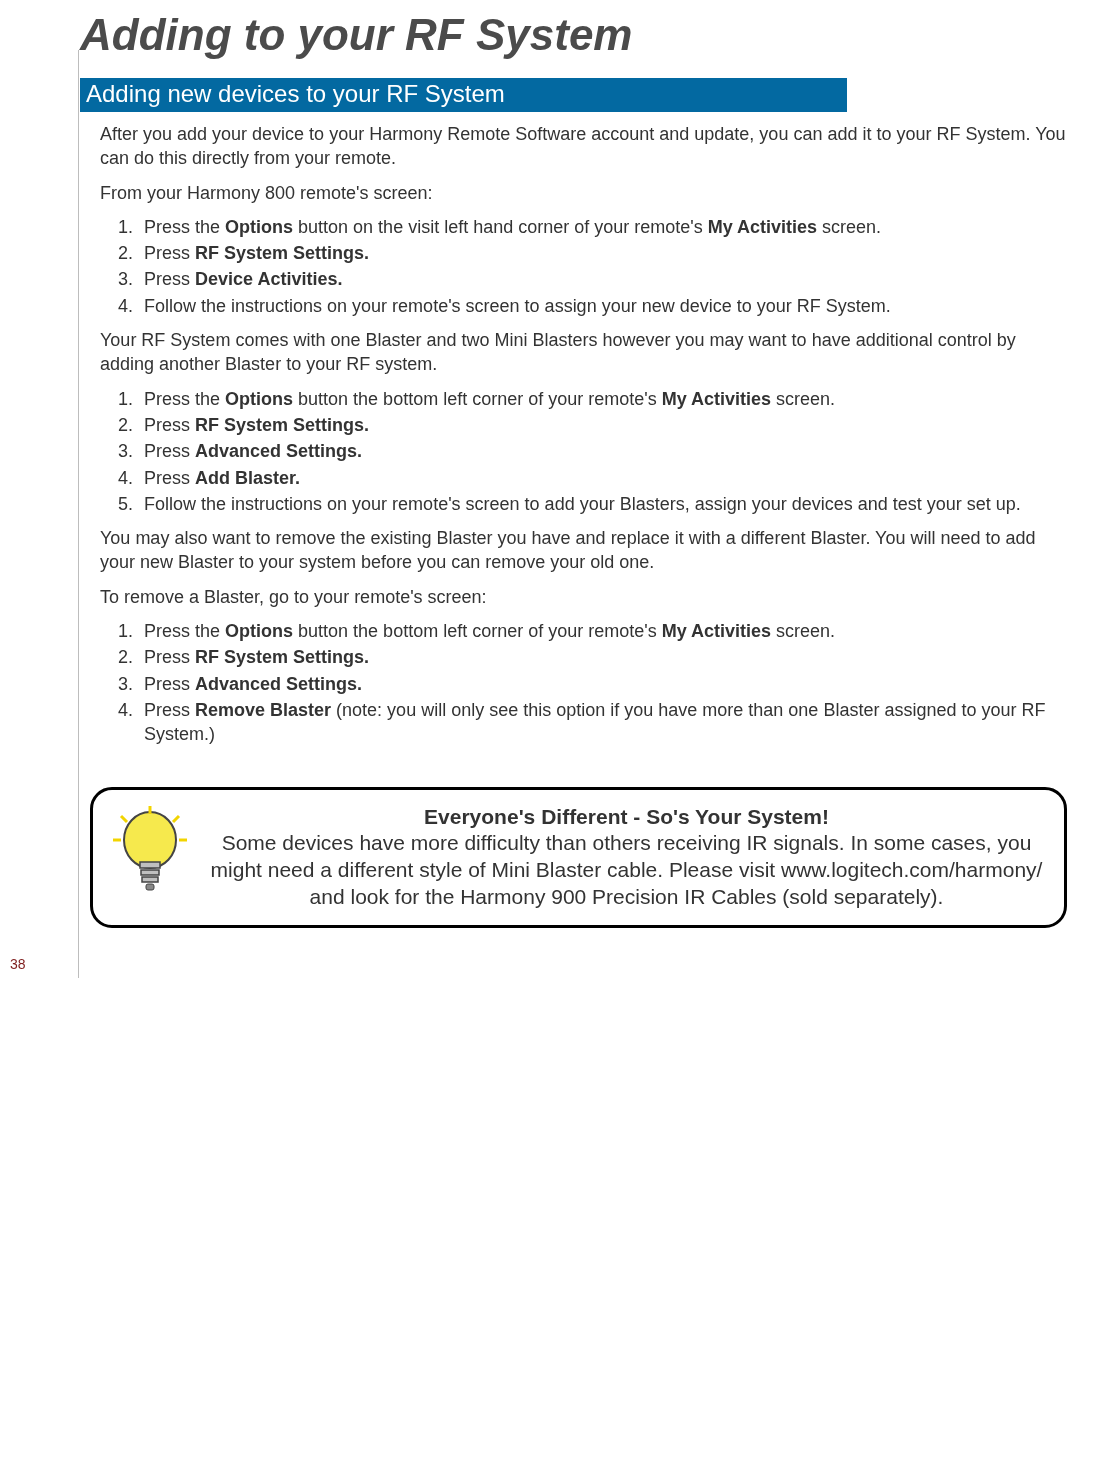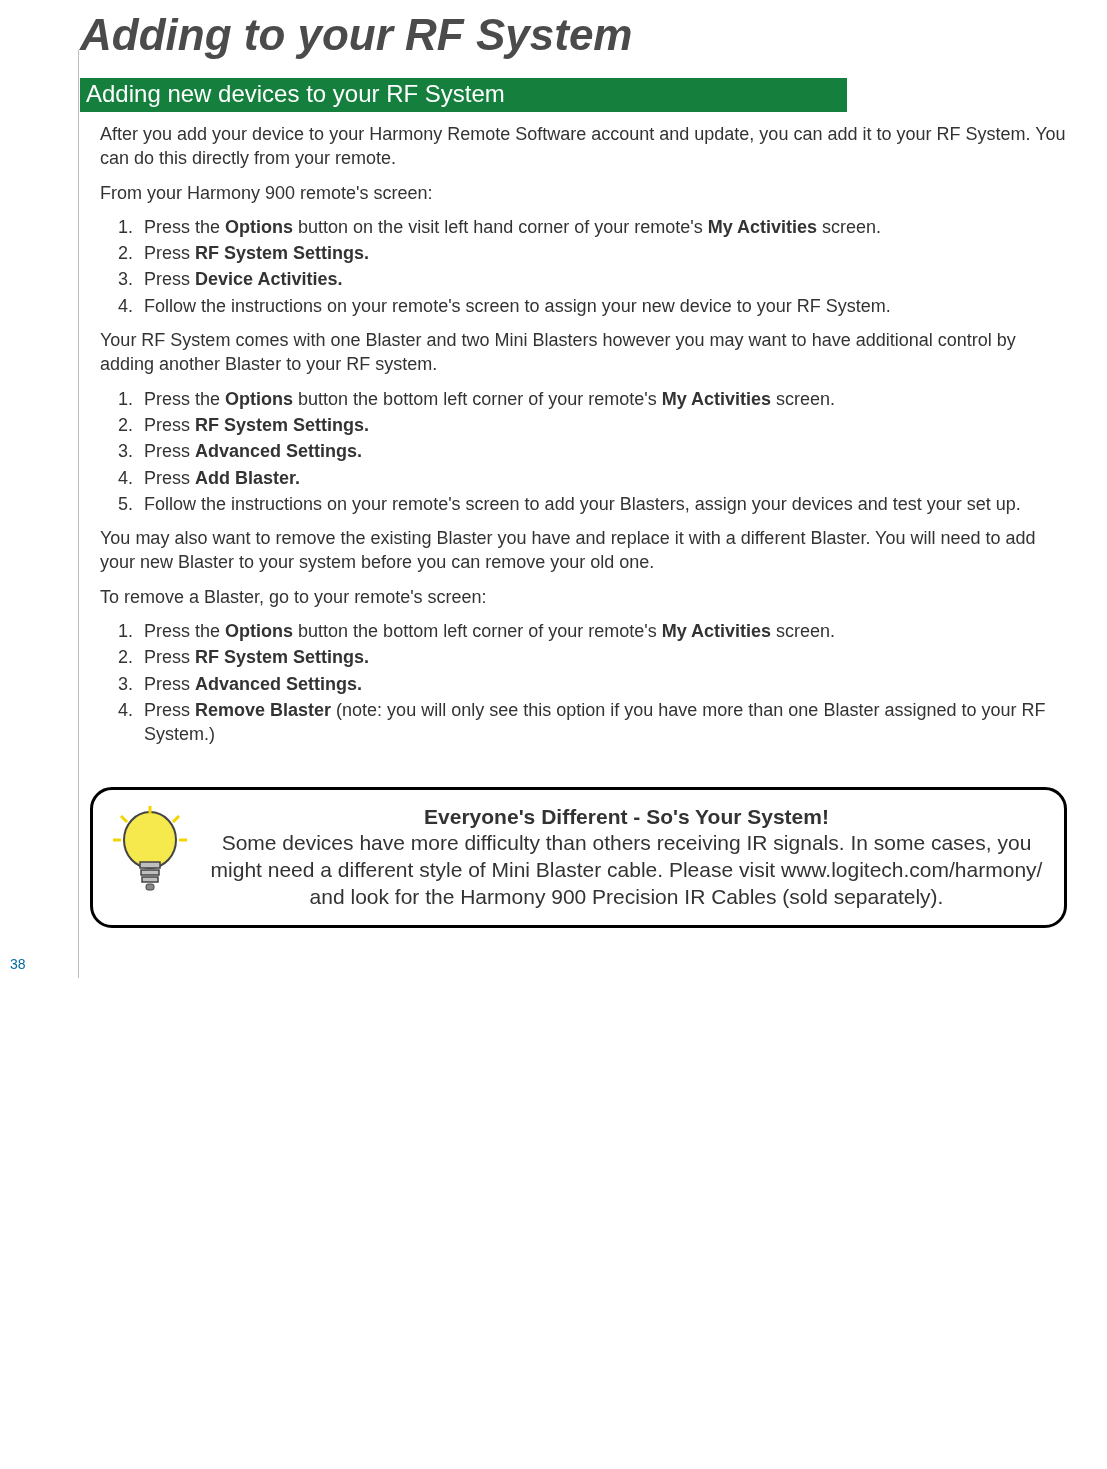--- a/index.html
+++ b/index.html
@@ -24,21 +24,21 @@
   }
   .vert-rule {
     position: absolute;
     left: 78px;
     top: 50px;
     bottom: 0;
     width: 1px;
     background: #bdbdbd;
   }
   .section-bar {
-    background: #15803d;
+    background: #0369a1;
     color: #fff;
     font-size: 24px;
     padding: 2px 6px 4px 6px;
     margin: 12px 0 8px 0;
     max-width: 755px;
   }
   .content {
     margin-left: 20px;
     font-size: 18px;
     line-height: 1.35;
@@ -73,36 +73,36 @@
     color: #333;
   }
   .tip-box .tip-title {
     font-weight: 700;
   }
   .page-number {
     position: absolute;
     left: 10px;
     bottom: 6px;
     font-size: 14px;
-    color: #0369a1;
+    color: #7f1d1d;
   }
   .bulb { flex: 0 0 86px; }
 </style>
 </head>
 <body>
 
 <div class="page">
   <div class="vert-rule"></div>
 
   <h1 class="page-title">Adding to your RF System</h1>
 
   <div class="section-bar">Adding new devices to your RF System</div>
   <div class="content">
     <p>After you add your device to your Harmony Remote Software account and update, you can add it to your RF System. You can do this directly from your remote.</p>
-    <p>From your Harmony 900 remote's screen:</p>
+    <p>From your Harmony 800 remote's screen:</p>
     <ol class="numbered">
       <li>
         <span>Press the </span><span class="bold">Options</span><span> button on the visit left hand corner of your remote's </span><span class="bold">My Activities</span><span> screen.</span>
       </li>
       <li>
         <span>Press </span><span class="bold">RF System Settings.</span>
       </li>
       <li>
         <span>Press </span><span class="bold">Device Activities.</span>
       </li>

